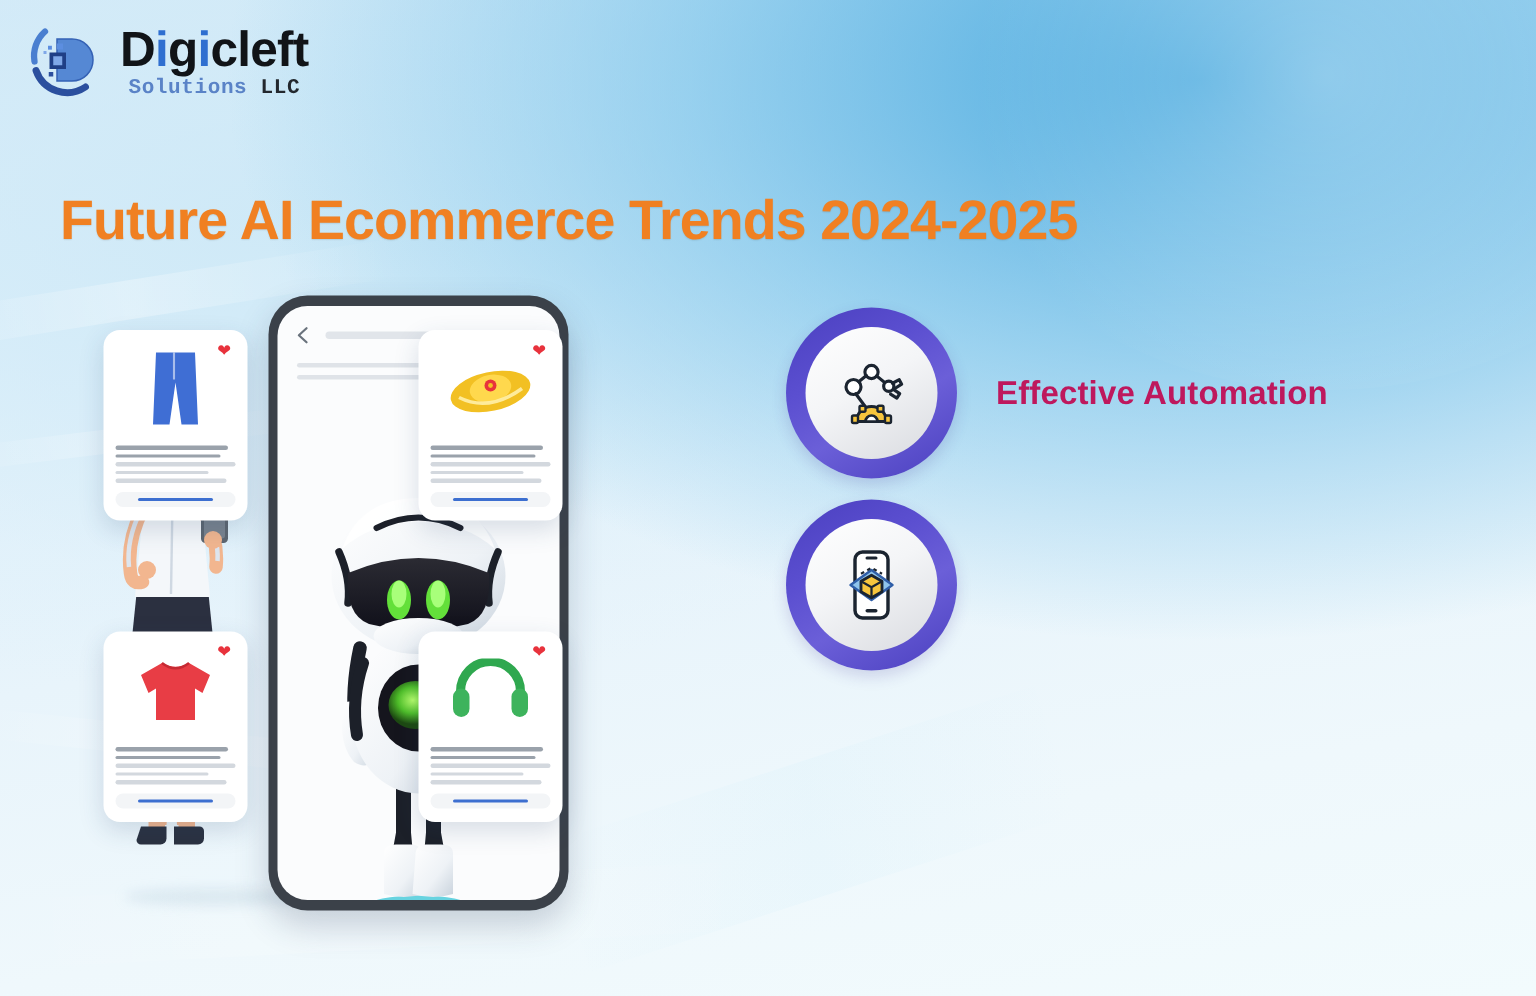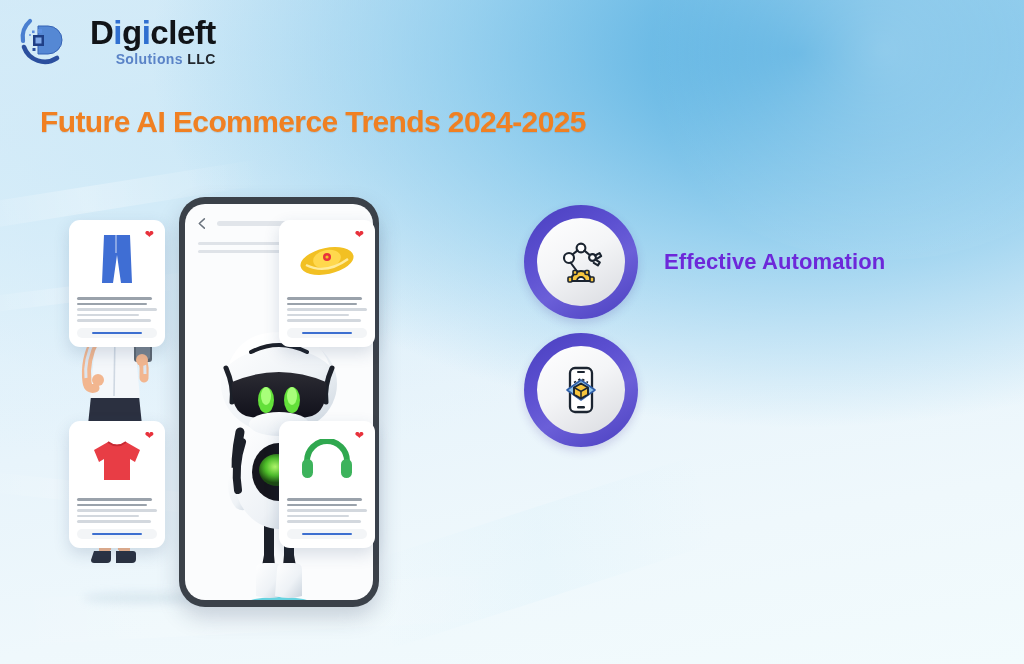--- a/index.html
+++ b/index.html
@@ -26,52 +26,52 @@
   .s1 { left:-60px; top:210px; width:330px; height:26px; transform:rotate(-9deg); opacity:.55; }
   .s2 { left:-40px; top:300px; width:260px; height:16px; transform:rotate(-7deg); opacity:.45; }
   .s3 { left:-30px; top:470px; width:300px; height:20px; transform:rotate(6deg); opacity:.4; }
   .s4 { left:380px; top:560px; width:340px; height:90px; transform:rotate(-18deg); opacity:.30;
         background:linear-gradient(100deg, rgba(255,255,255,0), rgba(214,240,250,.8), rgba(255,255,255,0)); }
   .s5 { left:0px; top:600px; width:520px; height:46px; transform:rotate(-3deg); opacity:.35; }
   .glow-tr { position:absolute; right:-120px; top:-160px; width:520px; height:420px;
              border-radius:50%; background:radial-gradient(circle, rgba(255,255,255,.30), rgba(255,255,255,0) 70%); }
 
   
-  #logo { position:absolute; left:16px; top:12px; display:flex; align-items:center; gap:18px; }
+  #logo { position:absolute; left:16px; top:12px; display:flex; align-items:center; gap:8px; }
   #logo .mark { width:56px; height:56px; position:relative; flex:none; }
   #logo .wordmark { display:flex; flex-direction:column; line-height:1; padding-top:2px; }
   .brand-main { font-size:33px; font-weight:700; letter-spacing:-.5px; color:#111418; white-space:nowrap; }
   .brand-main .hl { color:#2f6fd0; }
-  .brand-sub { font-size:14px; font-weight:700; letter-spacing:.4px; color:#5a83c7; text-align:right; margin-top:3px; white-space:nowrap; }
+  .brand-sub { font-size:14px; font-weight:700; letter-spacing:.4px; color:#5a83c7; text-align:center; margin-top:3px; white-space:nowrap;font-family:Liberation Mono, monospace; }
   .brand-sub .llc { color:#23282e; }
 
   
   #title {
-    position:absolute; left:40px; top:105px; width:950px;
-    font-size:30px; font-weight:700; letter-spacing:-.6px;
+    position:absolute; left:40px; top:126px; width:950px;
+    font-size:37px; font-weight:700; letter-spacing:-.6px;
     color:#f08022;
     text-shadow:0 1px 1px rgba(0,0,0,.10);
     white-space:nowrap;
   }
 
   
   #features { position:absolute; left:524px; top:205px; width:490px; display:flex; flex-direction:column; gap:14px; }
   .feature { display:flex; align-items:center; gap:26px; }
   .fcircle {
     width:114px; height:114px; border-radius:50%; flex:none;
     background:linear-gradient(150deg,#4a3fbf 0%, #5b4fd0 35%, #6b5fd8 60%, #4a3fbf 100%);
     display:flex; align-items:center; justify-content:center;
     box-shadow:0 4px 10px rgba(60,50,150,.18);
   }
   .finner {
     width:88px; height:88px; border-radius:50%;
     background:linear-gradient(150deg,#ffffff 0%, #f4f5f7 45%, #d9dbe0 100%);
     display:flex; align-items:center; justify-content:center;
   }
-  .flabel { font-size:22px; font-weight:700; color:#6d28d9; letter-spacing:.1px; white-space:nowrap; }
+  .flabel { font-size:22px; font-weight:700; color:#be185d; letter-spacing:.1px; white-space:nowrap; }
 
   
   #scene { position:absolute; left:55px; top:180px; width:420px; height:440px; }
 
   #phone {
     position:absolute; left:124px; top:17px; width:200px; height:410px;
     background:#3b4149; border-radius:26px; padding:7px 6px;
     box-shadow:0 10px 22px rgba(40,60,90,.22);
   }
   #phone .screen {

